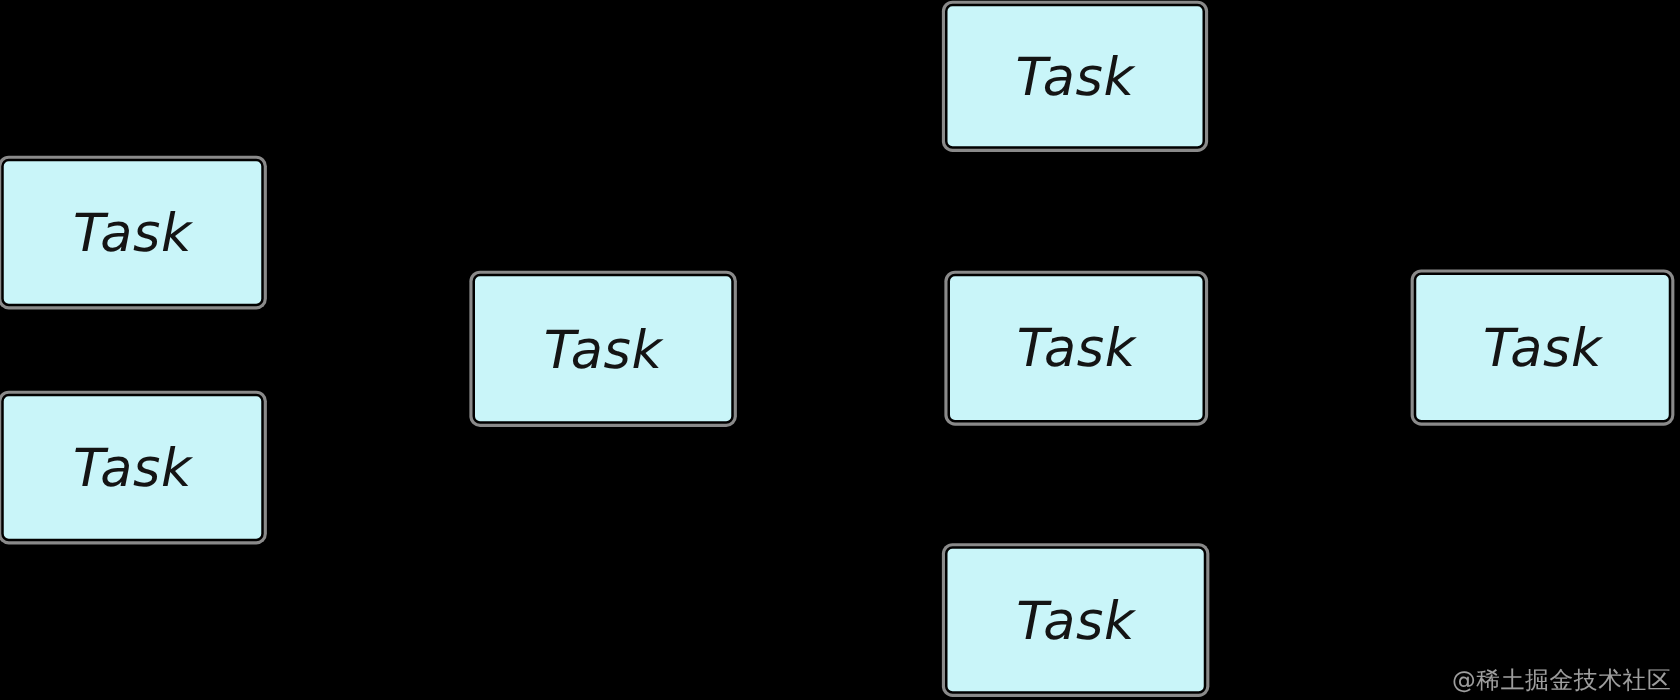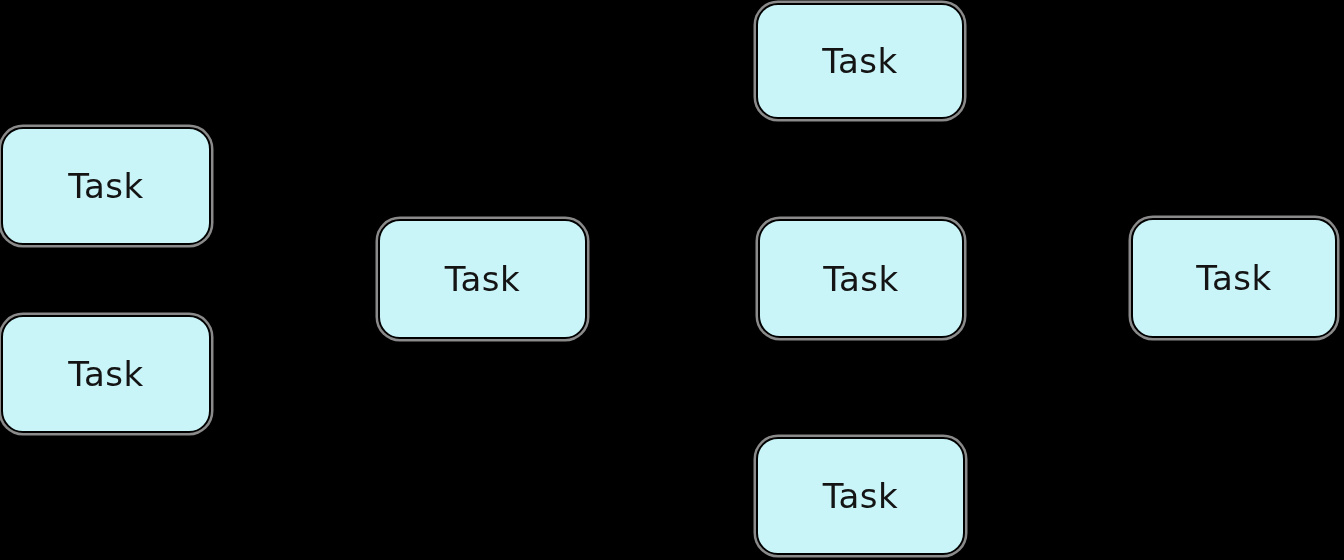--- a/index.html
+++ b/index.html
@@ -20,28 +20,29 @@
   .canvas {
     position: relative;
     width: 1344px; height: 560px;
     background: var(--bg);
   }
   .node {
     position: absolute;
     background: var(--node-fill);
     border: 2px solid var(--node-border);
     box-shadow: 0 0 0 2.5px var(--node-glow);
-    border-radius: 22px;
+    border-radius: 6px;
     display: flex;
     align-items: center;
     justify-content: center;
-    font-size: 34px;
+    font-size: 42px;
     letter-spacing: 0.5px;
     color: var(--node-text);
     user-select: none;
+    font-style: italic;
   }
   
   .n0 { left: 1px;    top: 127px; width: 210px; height: 118px; }
   .n1 { left: 1px;    top: 315px; width: 210px; height: 118px; }
   .n2 { left: 378px;  top: 219px; width: 209px; height: 120px; }
   .n3 { left: 756px;  top: 3px;   width: 208px; height: 116px; }
   .n4 { left: 758px;  top: 219px; width: 206px; height: 119px; }
   .n5 { left: 756px;  top: 437px; width: 209px; height: 118px; }
   .n6 { left: 1131px; top: 218px; width: 206px; height: 120px; }
   .watermark {
@@ -58,13 +59,14 @@
 <body>
 
 <div class="canvas">
   <div class="node n0">Task</div>
   <div class="node n1">Task</div>
   <div class="node n2">Task</div>
   <div class="node n3">Task</div>
   <div class="node n4">Task</div>
   <div class="node n5">Task</div>
   <div class="node n6">Task</div>
+  <div class="watermark">@稀土掘金技术社区</div>
 </div>
 
 </body></html>

